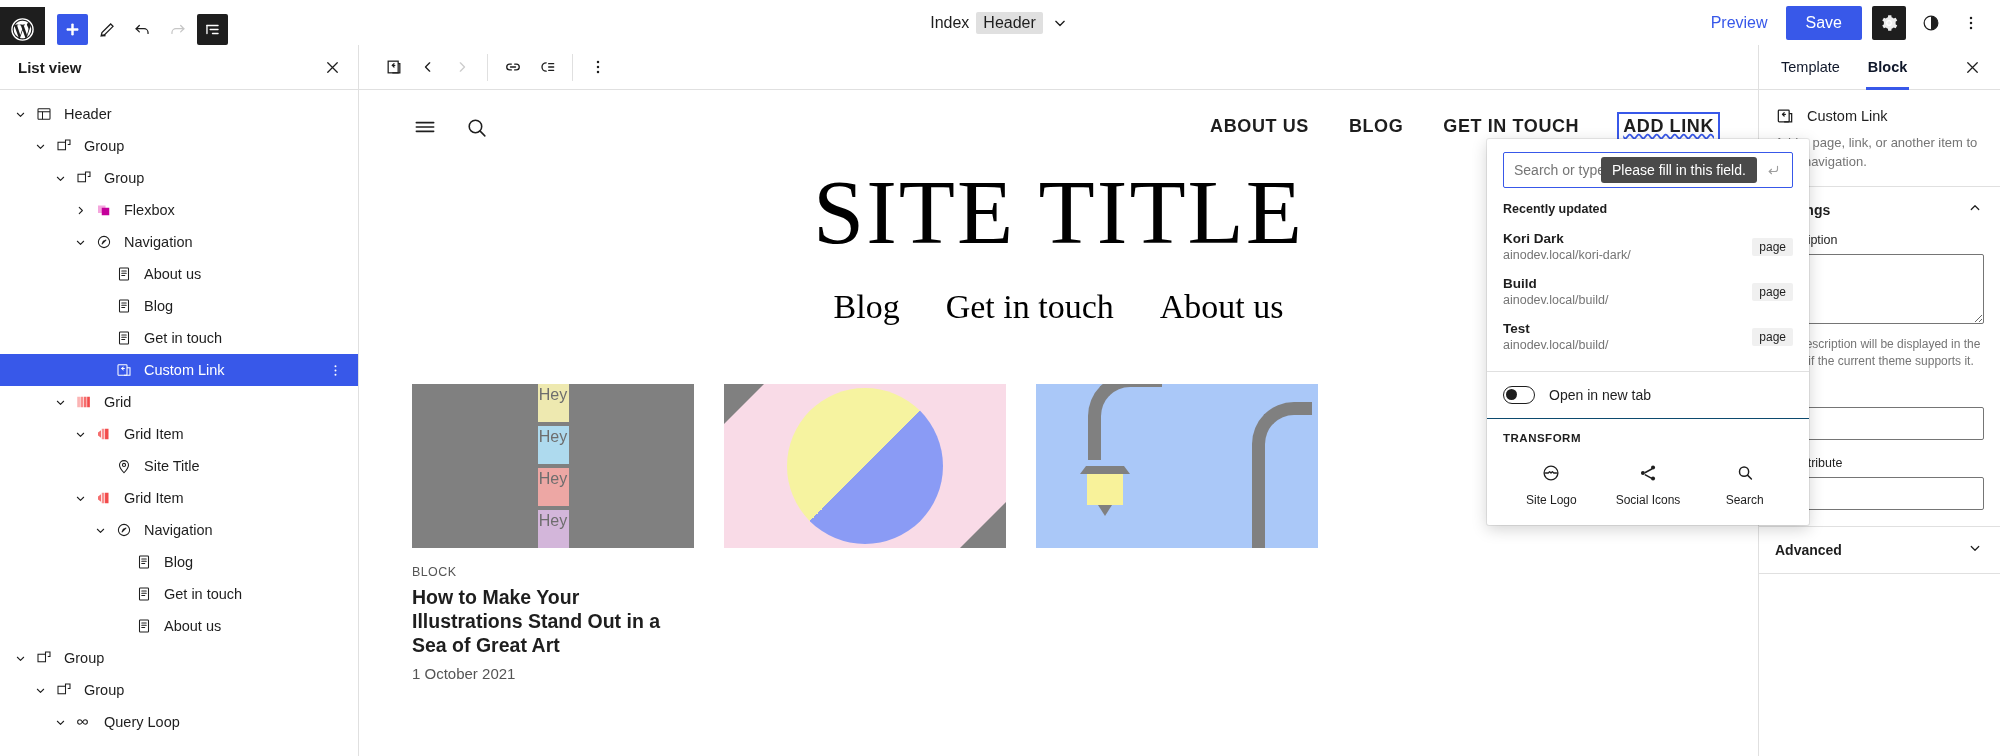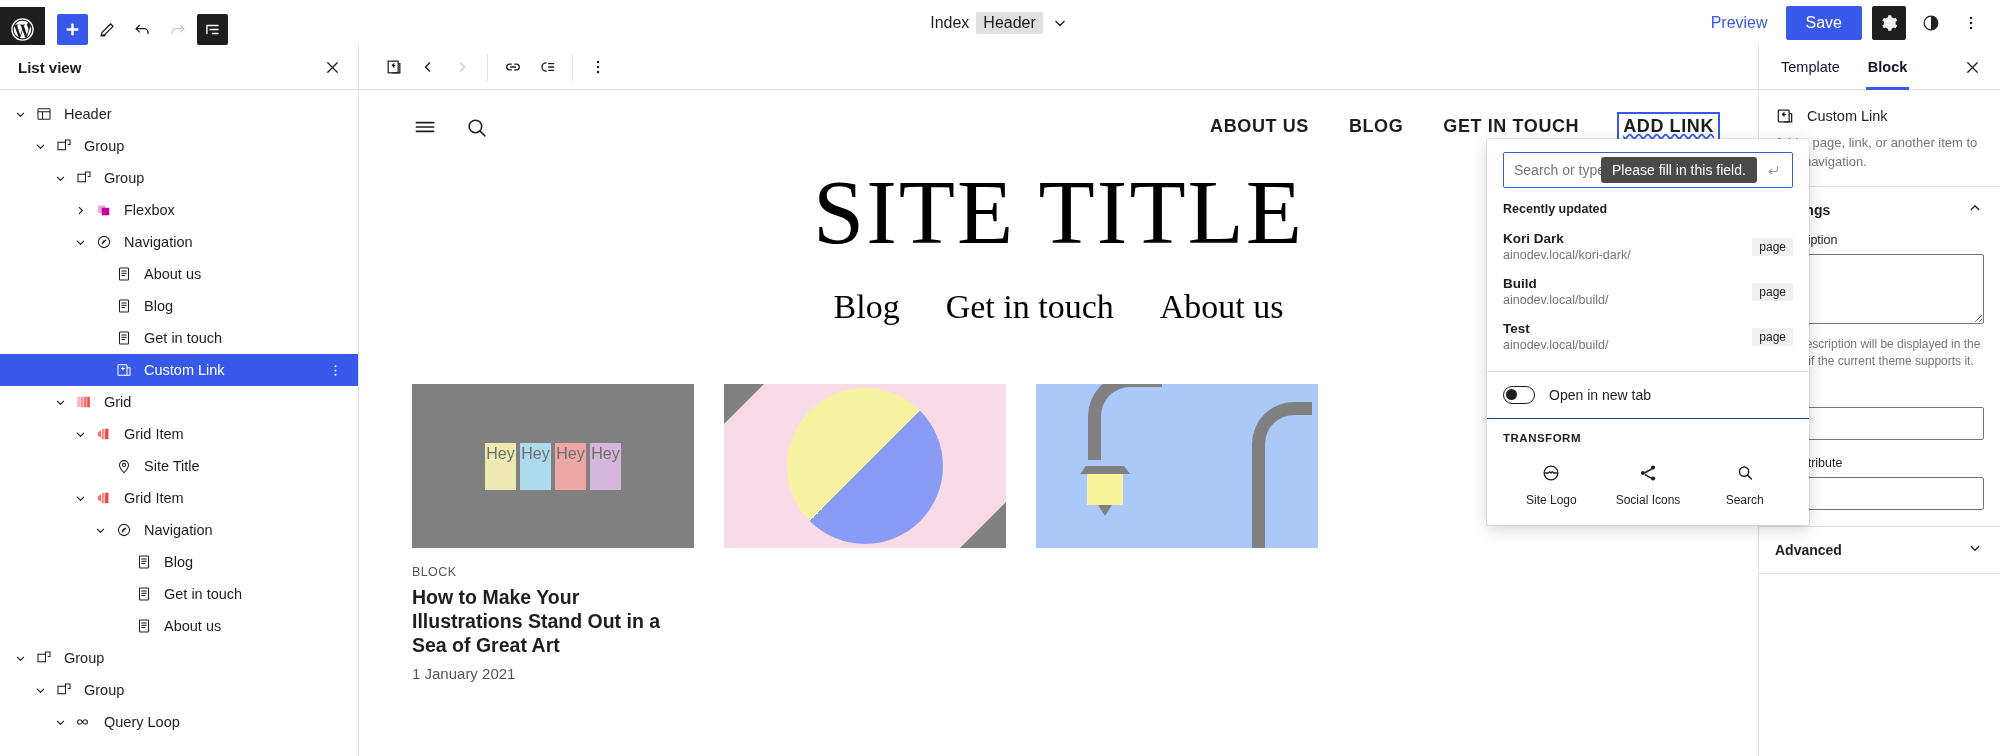--- a/index.html
+++ b/index.html
@@ -157,21 +157,21 @@
   }
   .site-subnav a {
     font-family: "Liberation Serif", serif; font-size: 34px;
     color: #000; text-decoration: none; cursor: pointer;
   }
 
   .cards {
     display: flex; gap: 30px; padding: 58px 40px 0 53px;
   }
   .card { width: 282px; flex: 0 0 282px; }
-  .card-thumb { width: 282px; height: 164px; overflow: hidden; position: relative; }
+  .card-thumb { width: 282px; height: 164px; overflow: hidden; position: relative; flex-direction: column; }
   .card-cat {
     font-size: 12.5px; color: #555; letter-spacing: 0.4px;
     margin-top: 17px; text-transform: uppercase;
   }
   .card-title {
     font-size: 19.5px; font-weight: 700; color: #1e1e1e;
     line-height: 1.24; margin-top: 6px;
   }
   .card-date { font-size: 15px; color: #555; margin-top: 7px; }
 
@@ -814,21 +814,21 @@
 
       <div class="card">
         <div class="card-thumb t-hey">
           <div class="sw" style="background:#eee9b0">Hey</div>
           <div class="sw" style="background:#aedaee">Hey</div>
           <div class="sw" style="background:#eda7a4">Hey</div>
           <div class="sw" style="background:#d3b6da">Hey</div>
         </div>
         <div class="card-cat">BLOCK</div>
         <div class="card-title">How to Make Your Illustrations Stand Out in a Sea of Great Art</div>
-        <div class="card-date">1 January 2021</div>
+        <div class="card-date">1 October 2021</div>
       </div>
 
 
       <div class="card">
         <div class="card-thumb t-circle">
           <div class="c-gray-tl"></div>
           <div class="c-gray-br"></div>
           <div class="disc"></div>
         </div>
       </div>

